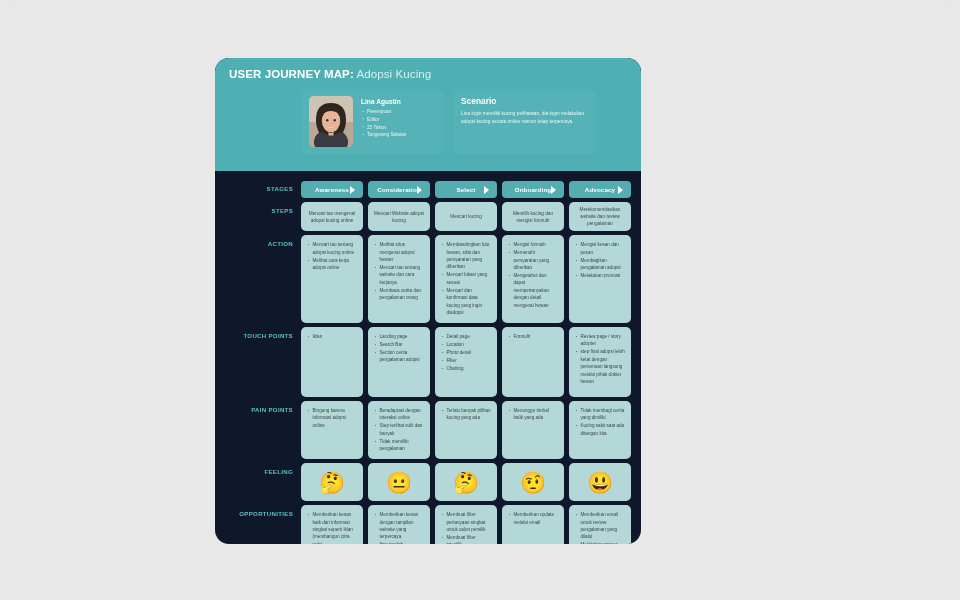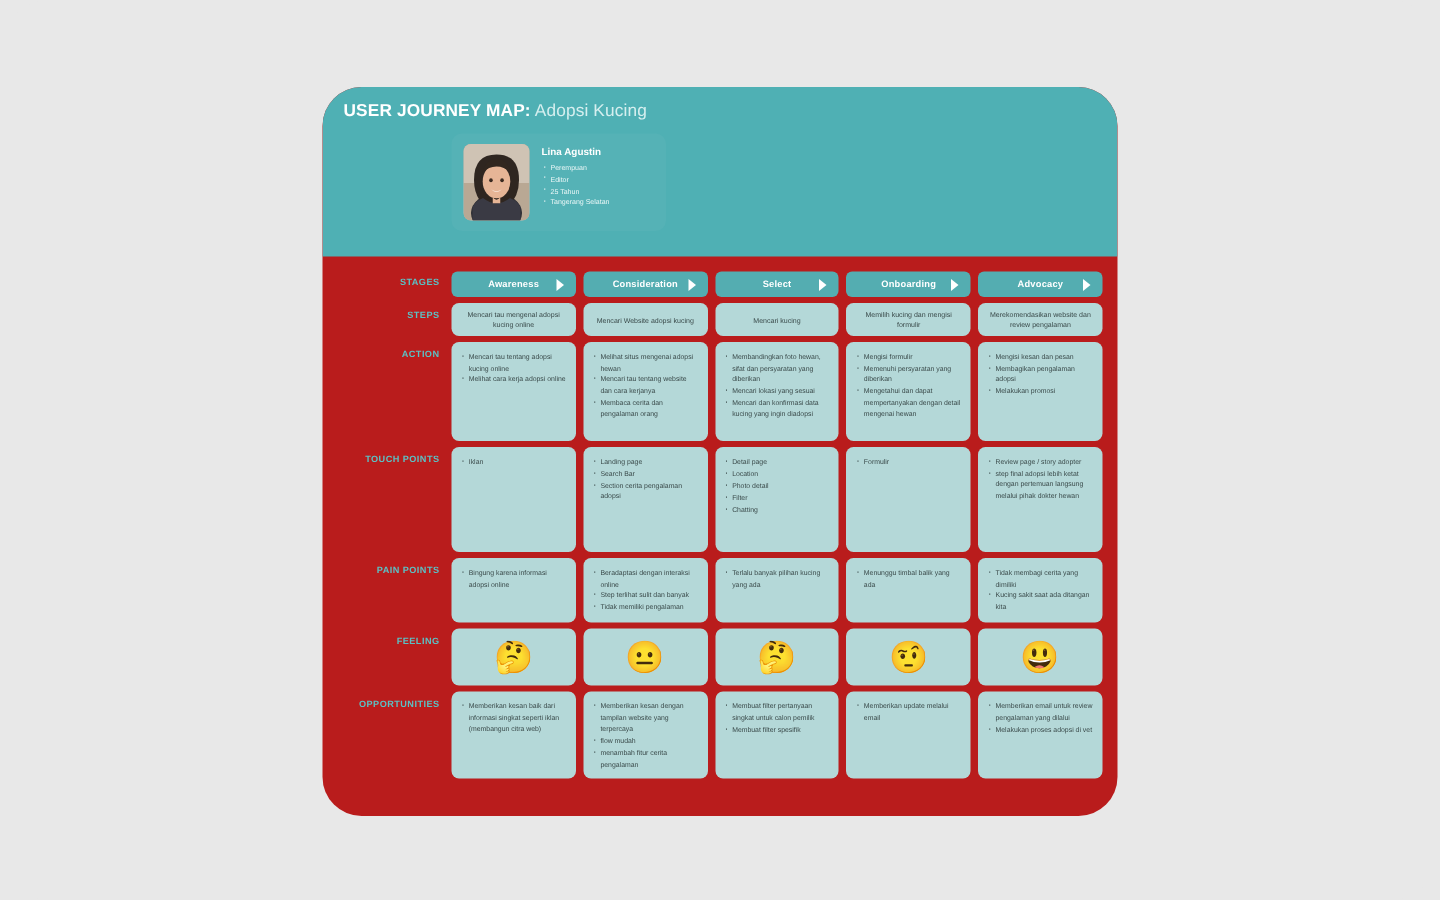--- a/index.html
+++ b/index.html
@@ -17,24 +17,24 @@
     position: absolute;
     left: 0; top: 0;
     width: 960px; height: 600px;
     background: #e8e8e8;
     border-radius: 34px;
   }
   .board {
     position: absolute;
     left: 215px;
     top: 58px;
-    width: 530px;
+    width: 426px;
     height: 486px;
-    background: #b91c1c;
-    border-radius: 26px;
+    background: #0f172a;
+    border-radius: 14px;
     overflow: hidden;
   }
   
   .header {
     position: relative;
     background: #4fb0b4;
     height: 113px;
     border-radius: 14px 14px 0 0;
     padding: 0;
   }
@@ -303,20 +303,24 @@
           <div class="persona-name">Lina Agustin</div>
           <ul class="mini-list">
             <li>Perempuan</li>
             <li>Editor</li>
             <li>25 Tahun</li>
             <li>Tangerang Selatan</li>
           </ul>
         </div>
       </div>
 
+      <div class="hcard scenario">
+        <h3>Scenario</h3>
+        <p>Lina ingin memiliki kucing peliharaan, dia ingin melakukan adopsi kucing secara online namun tetap terpercaya.</p>
+      </div>
 
 
     </div>
   </div>
 
   <div class="grid">
 
     <div class="row row-stages">
       <div class="row-label">STAGES</div>
       <div class="cells">

